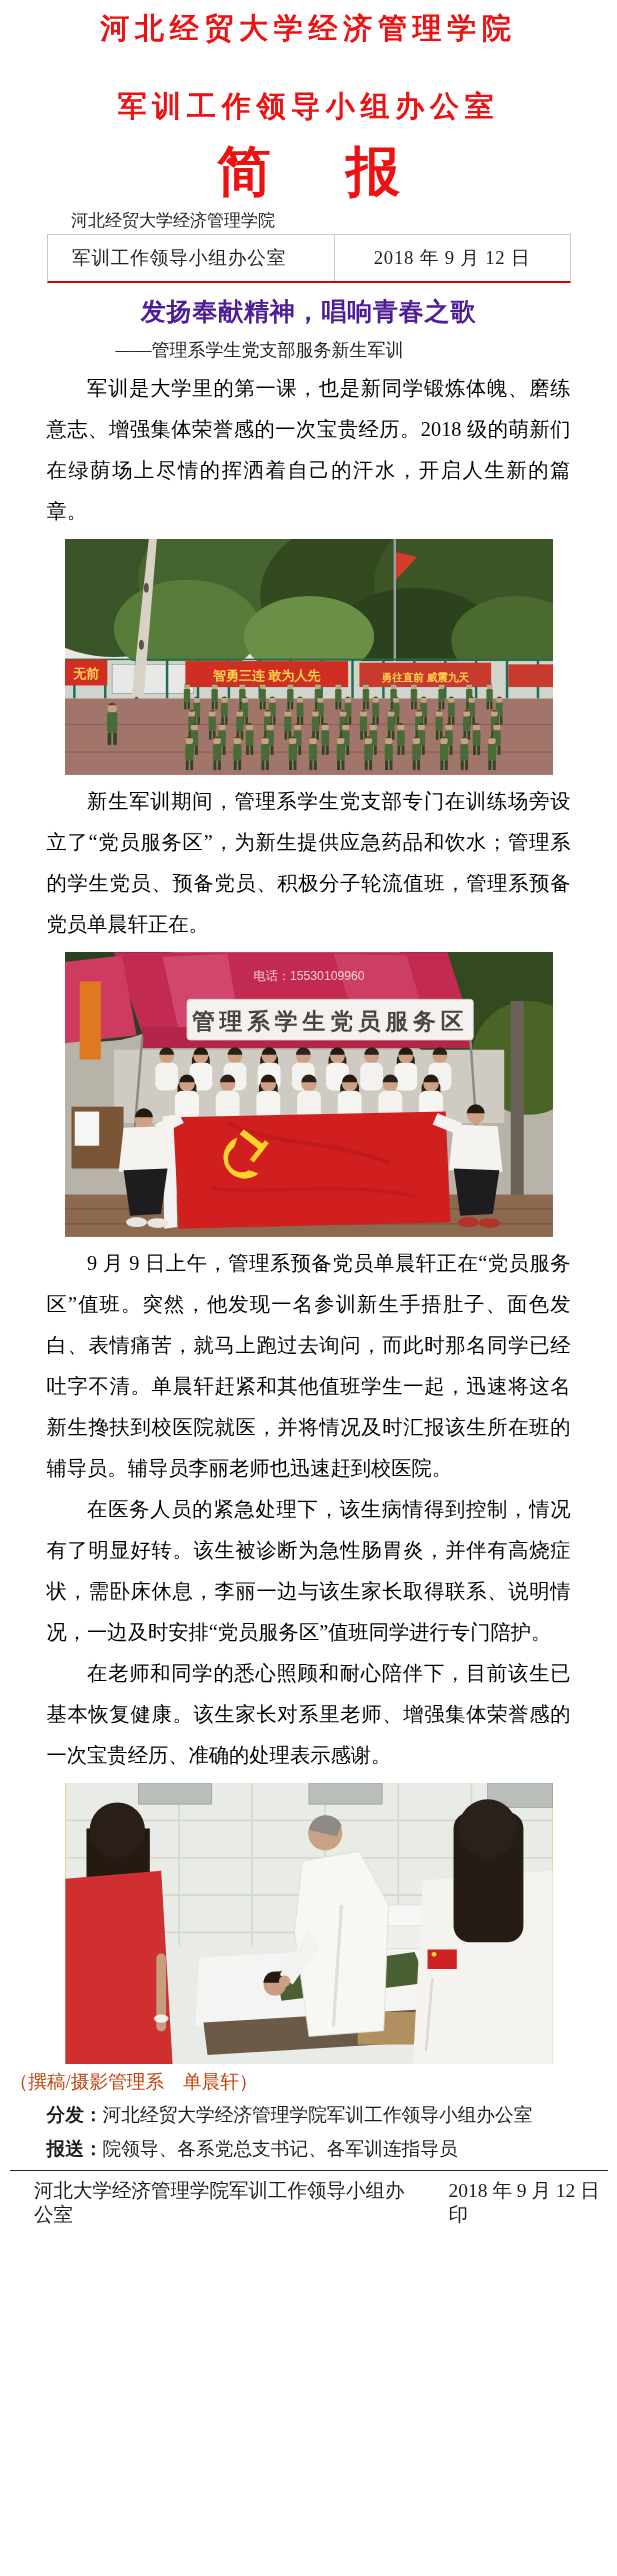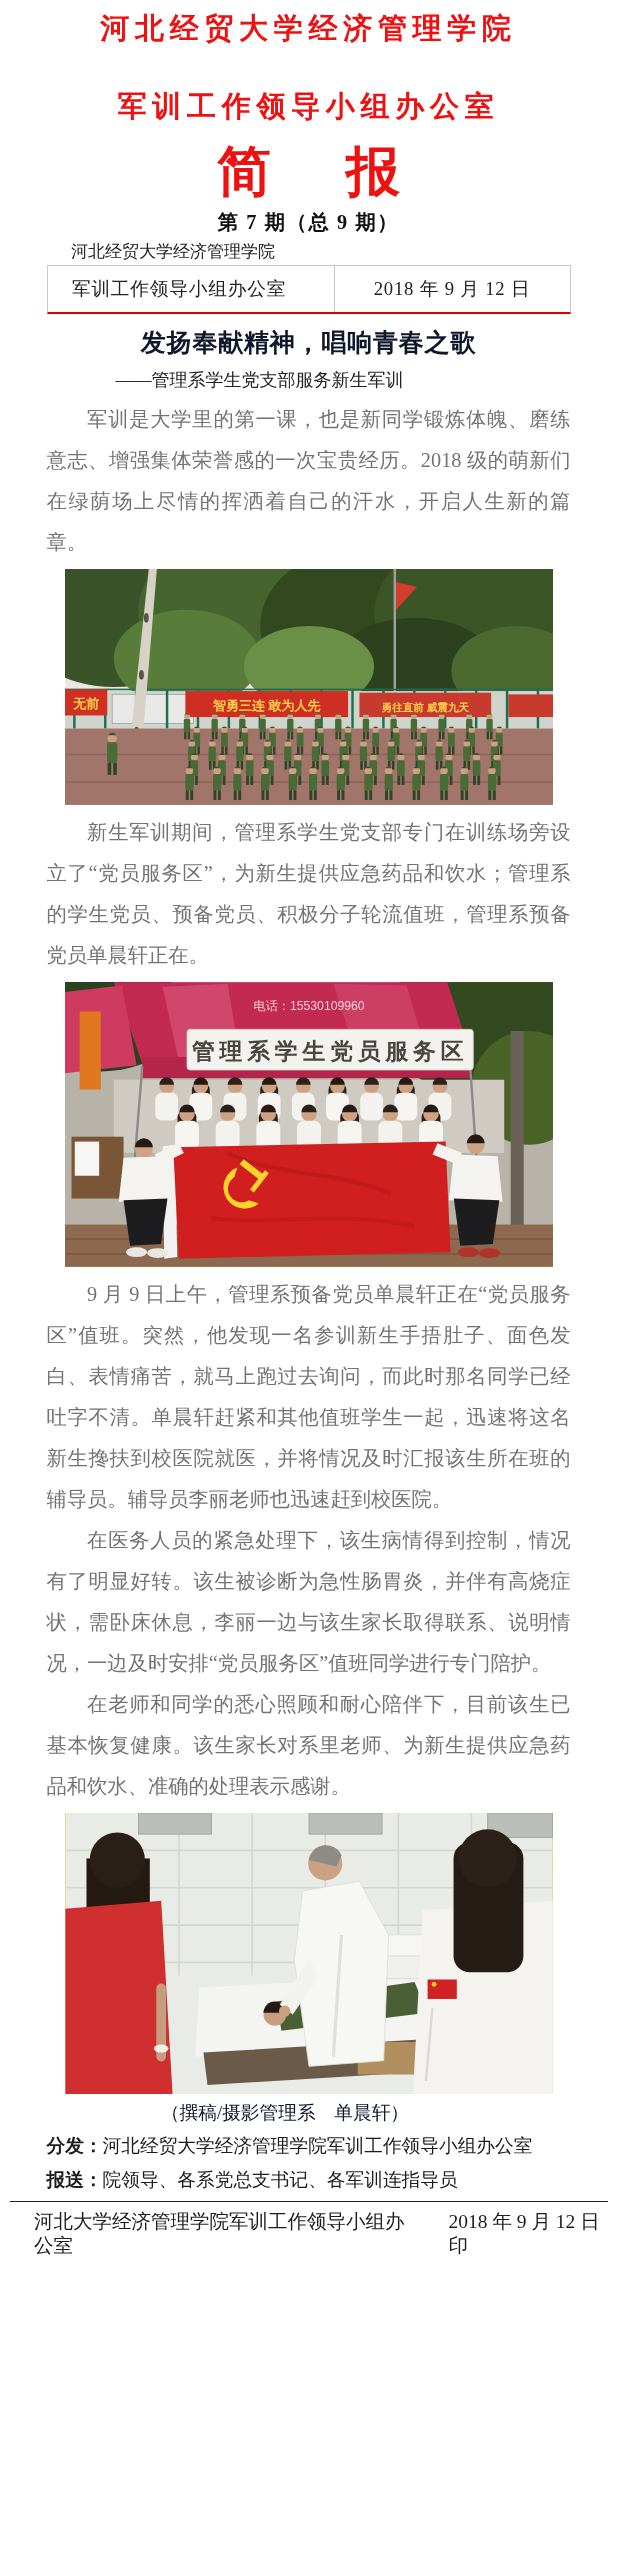--- a/index.html
+++ b/index.html
@@ -15,52 +15,51 @@
 
   
   .info-wrap { width:524px; margin:6.5px auto 0 auto; }
   .info-caption { font-size:17px; line-height:21px; padding-left:24.4px; color:#222; }
   .info-table { margin-top:3.3px; display:flex; border:0.8px solid #c9c9c9; border-bottom:2.4px solid #dd0000; height:49px; align-items:stretch; }
   .info-cell { display:flex; align-items:center; font-size:18.7px; color:#222; }
   .info-cell.office { width:55%; border-right:0.8px solid #c9c9c9; padding-left:24.4px; letter-spacing:0.8px; }
   .info-cell.date { width:45%; justify-content:center; letter-spacing:0.8px; }
 
   
-  .art-title { margin-top:13px; text-align:center; font-weight:bold; font-size:25px; line-height:31px; letter-spacing:0.8px; color:#0f172a; }
+  .art-title { margin-top:13px; text-align:center; font-weight:bold; font-size:25px; line-height:31px; letter-spacing:0.8px; color:#4c1d95; }
   .art-subtitle { margin-top:11.4px; text-align:left; font-size:18px; line-height:23px; color:#222; padding-left:106px; }
   .body-text { width:524px; margin:6.5px auto 0 auto; }
-  .body-text p { font-size:20.3px; line-height:41px; text-align:justify; text-indent:2em; color:#737373; }
+  .body-text p { font-size:20.3px; line-height:41px; text-align:justify; text-indent:2em; color:#000000; }
 
   
   .photo { display:block; width:488px; margin:6.5px auto; background:#eab308; }
   .photo svg { display:block; width:488px; }
   svg text { font-family:"Liberation Sans","DejaVu Sans",sans-serif; }
 
   
-  .byline { text-align:center; padding-right:47px; font-size:18.7px; line-height:24.4px; margin-top:3.3px; color:#0f172a; }
+  .byline { text-align:left; padding-right:47px; font-size:18.7px; line-height:24.4px; margin-top:3.3px; color:#c2410c; }
   .route { width:524px; margin:6.5px auto 0 auto; font-size:18.7px; line-height:28px; color:#1c1c1c; }
   .route b { font-weight:bold; }
   .rule { width:617px; height:0.8px; background:#222; }
   .rule.r1 { margin-top:6.5px; }
   .issuer-row { padding:8.1px 0 8.1px 24.4px; font-size:19.5px; line-height:24.4px; color:#1c1c1c; display:flex; gap:33px; }
 </style>
 </head>
 <body>
 
 <div class="page">
 
   <div class="mast-line l1">河北经贸大学经济管理学院</div>
   <div class="mast-line l2">军训工作领导小组办公室</div>
 
   <div class="bulletin-title">
     <span>简</span>
     <span>报</span>
   </div>
 
-  <div class="issue-line">第 7 期（总 9 期）</div>
 
   <div class="info-wrap">
     <div class="info-caption">河北经贸大学经济管理学院</div>
     <div class="info-table">
       <div class="info-cell office">军训工作领导小组办公室</div>
       <div class="info-cell date">2018 年 9 月 12 日</div>
     </div>
   </div>
 
   <div class="art-title">发扬奉献精神，唱响青春之歌</div>
@@ -304,21 +303,21 @@
         <polygon points="478,266 534,268 526,322 486,324" fill="#1d1d1f"></polygon>
         <ellipse cx="496" cy="332" rx="13" ry="6" fill="#b3322a"></ellipse>
         <ellipse cx="522" cy="333" rx="13" ry="6" fill="#b3322a"></ellipse>
       </g>
     </svg>
   </div>
 
   <div class="body-text">
     <p>9 月 9 日上午，管理系预备党员单晨轩正在“党员服务区”值班。突然，他发现一名参训新生手捂肚子、面色发白、表情痛苦，就马上跑过去询问，而此时那名同学已经吐字不清。单晨轩赶紧和其他值班学生一起，迅速将这名新生搀扶到校医院就医，并将情况及时汇报该生所在班的辅导员。辅导员李丽老师也迅速赶到校医院。</p>
     <p>在医务人员的紧急处理下，该生病情得到控制，情况有了明显好转。该生被诊断为急性肠胃炎，并伴有高烧症状，需卧床休息，李丽一边与该生家长取得联系、说明情况，一边及时安排“党员服务区”值班同学进行专门陪护。</p>
-    <p>在老师和同学的悉心照顾和耐心陪伴下，目前该生已基本恢复健康。该生家长对系里老师、为新生提供应急药品和饮水、准确的处理表示感谢。</p>
+    <p>在老师和同学的悉心照顾和耐心陪伴下，目前该生已基本恢复健康。该生家长对系里老师、增强集体荣誉感的一次宝贵经历、准确的处理表示感谢。</p>
   </div>
 
   <div class="photo">
     <svg viewBox="0 0 600 346" width="488" height="281" xmlns="http://www.w3.org/2000/svg">
       <rect x="0" y="0" width="600" height="346" fill="#e9ece6"></rect>
       <g stroke="#d3d8cf" stroke-width="2">
         <line x1="0" y1="46" x2="600" y2="46"></line>
           <line x1="0" y1="92" x2="600" y2="92"></line>
         <line x1="0" y1="138" x2="600" y2="138"></line>
           <line x1="0" y1="184" x2="600" y2="184"></line>

